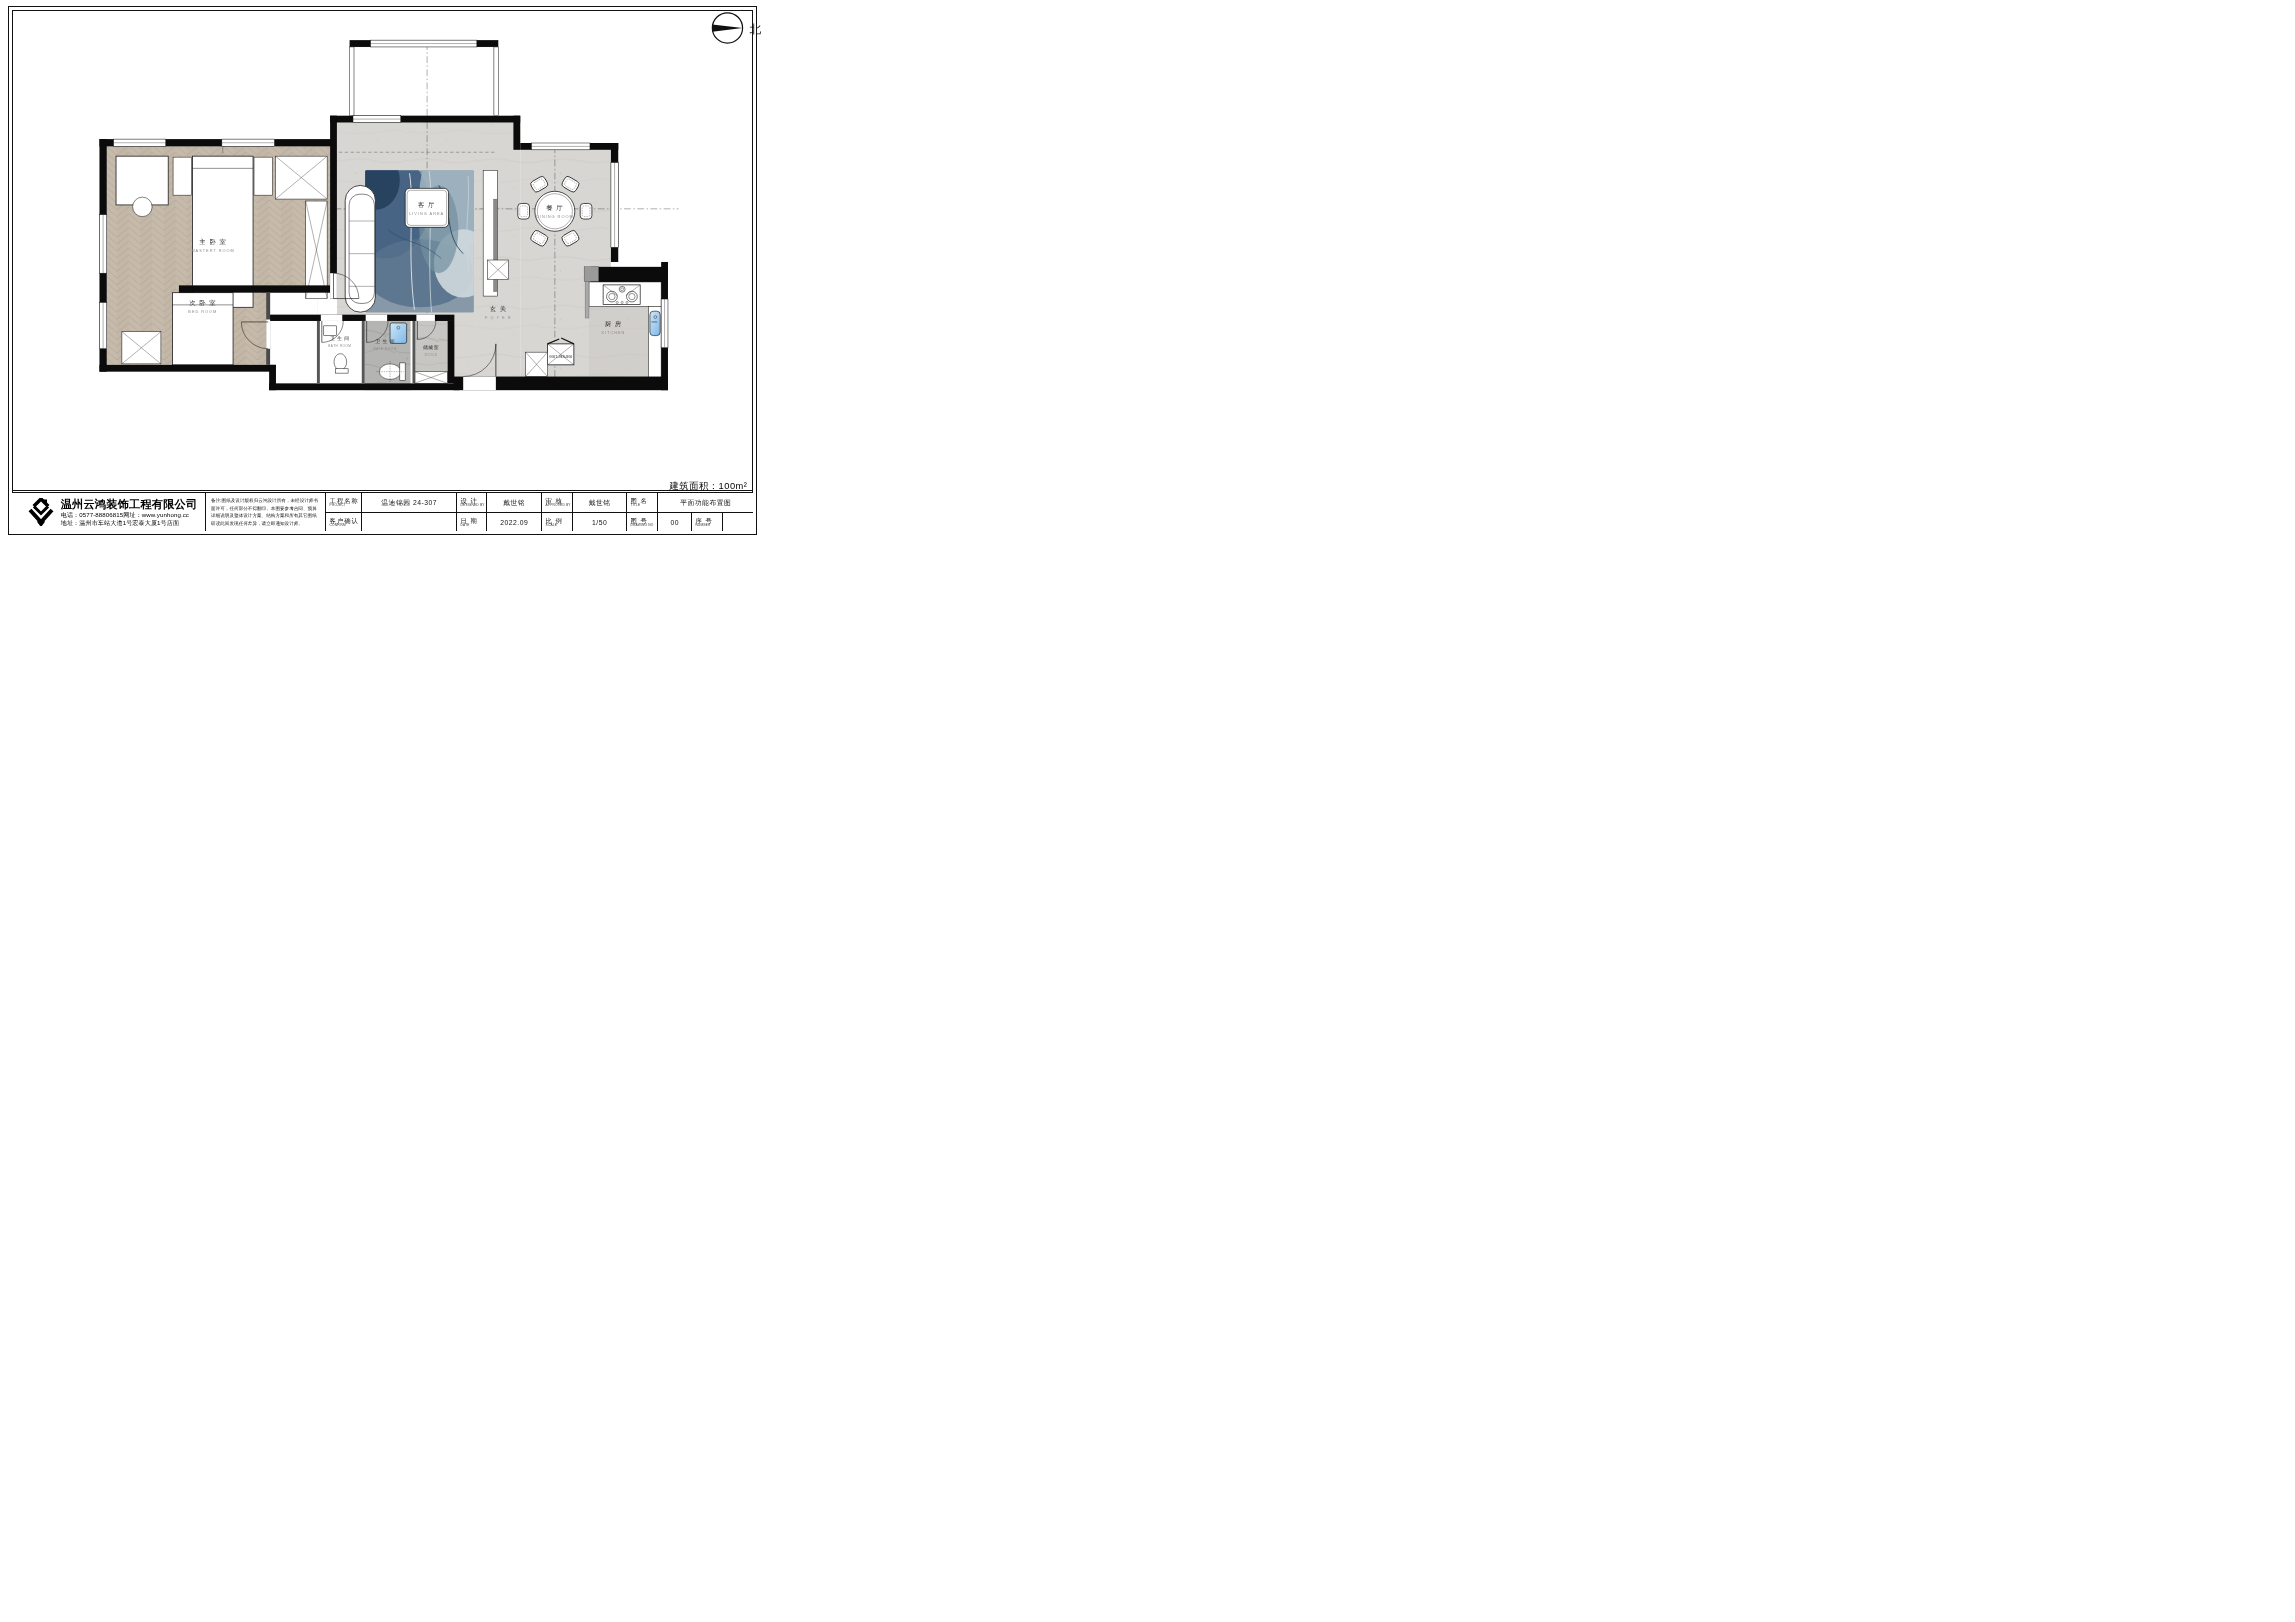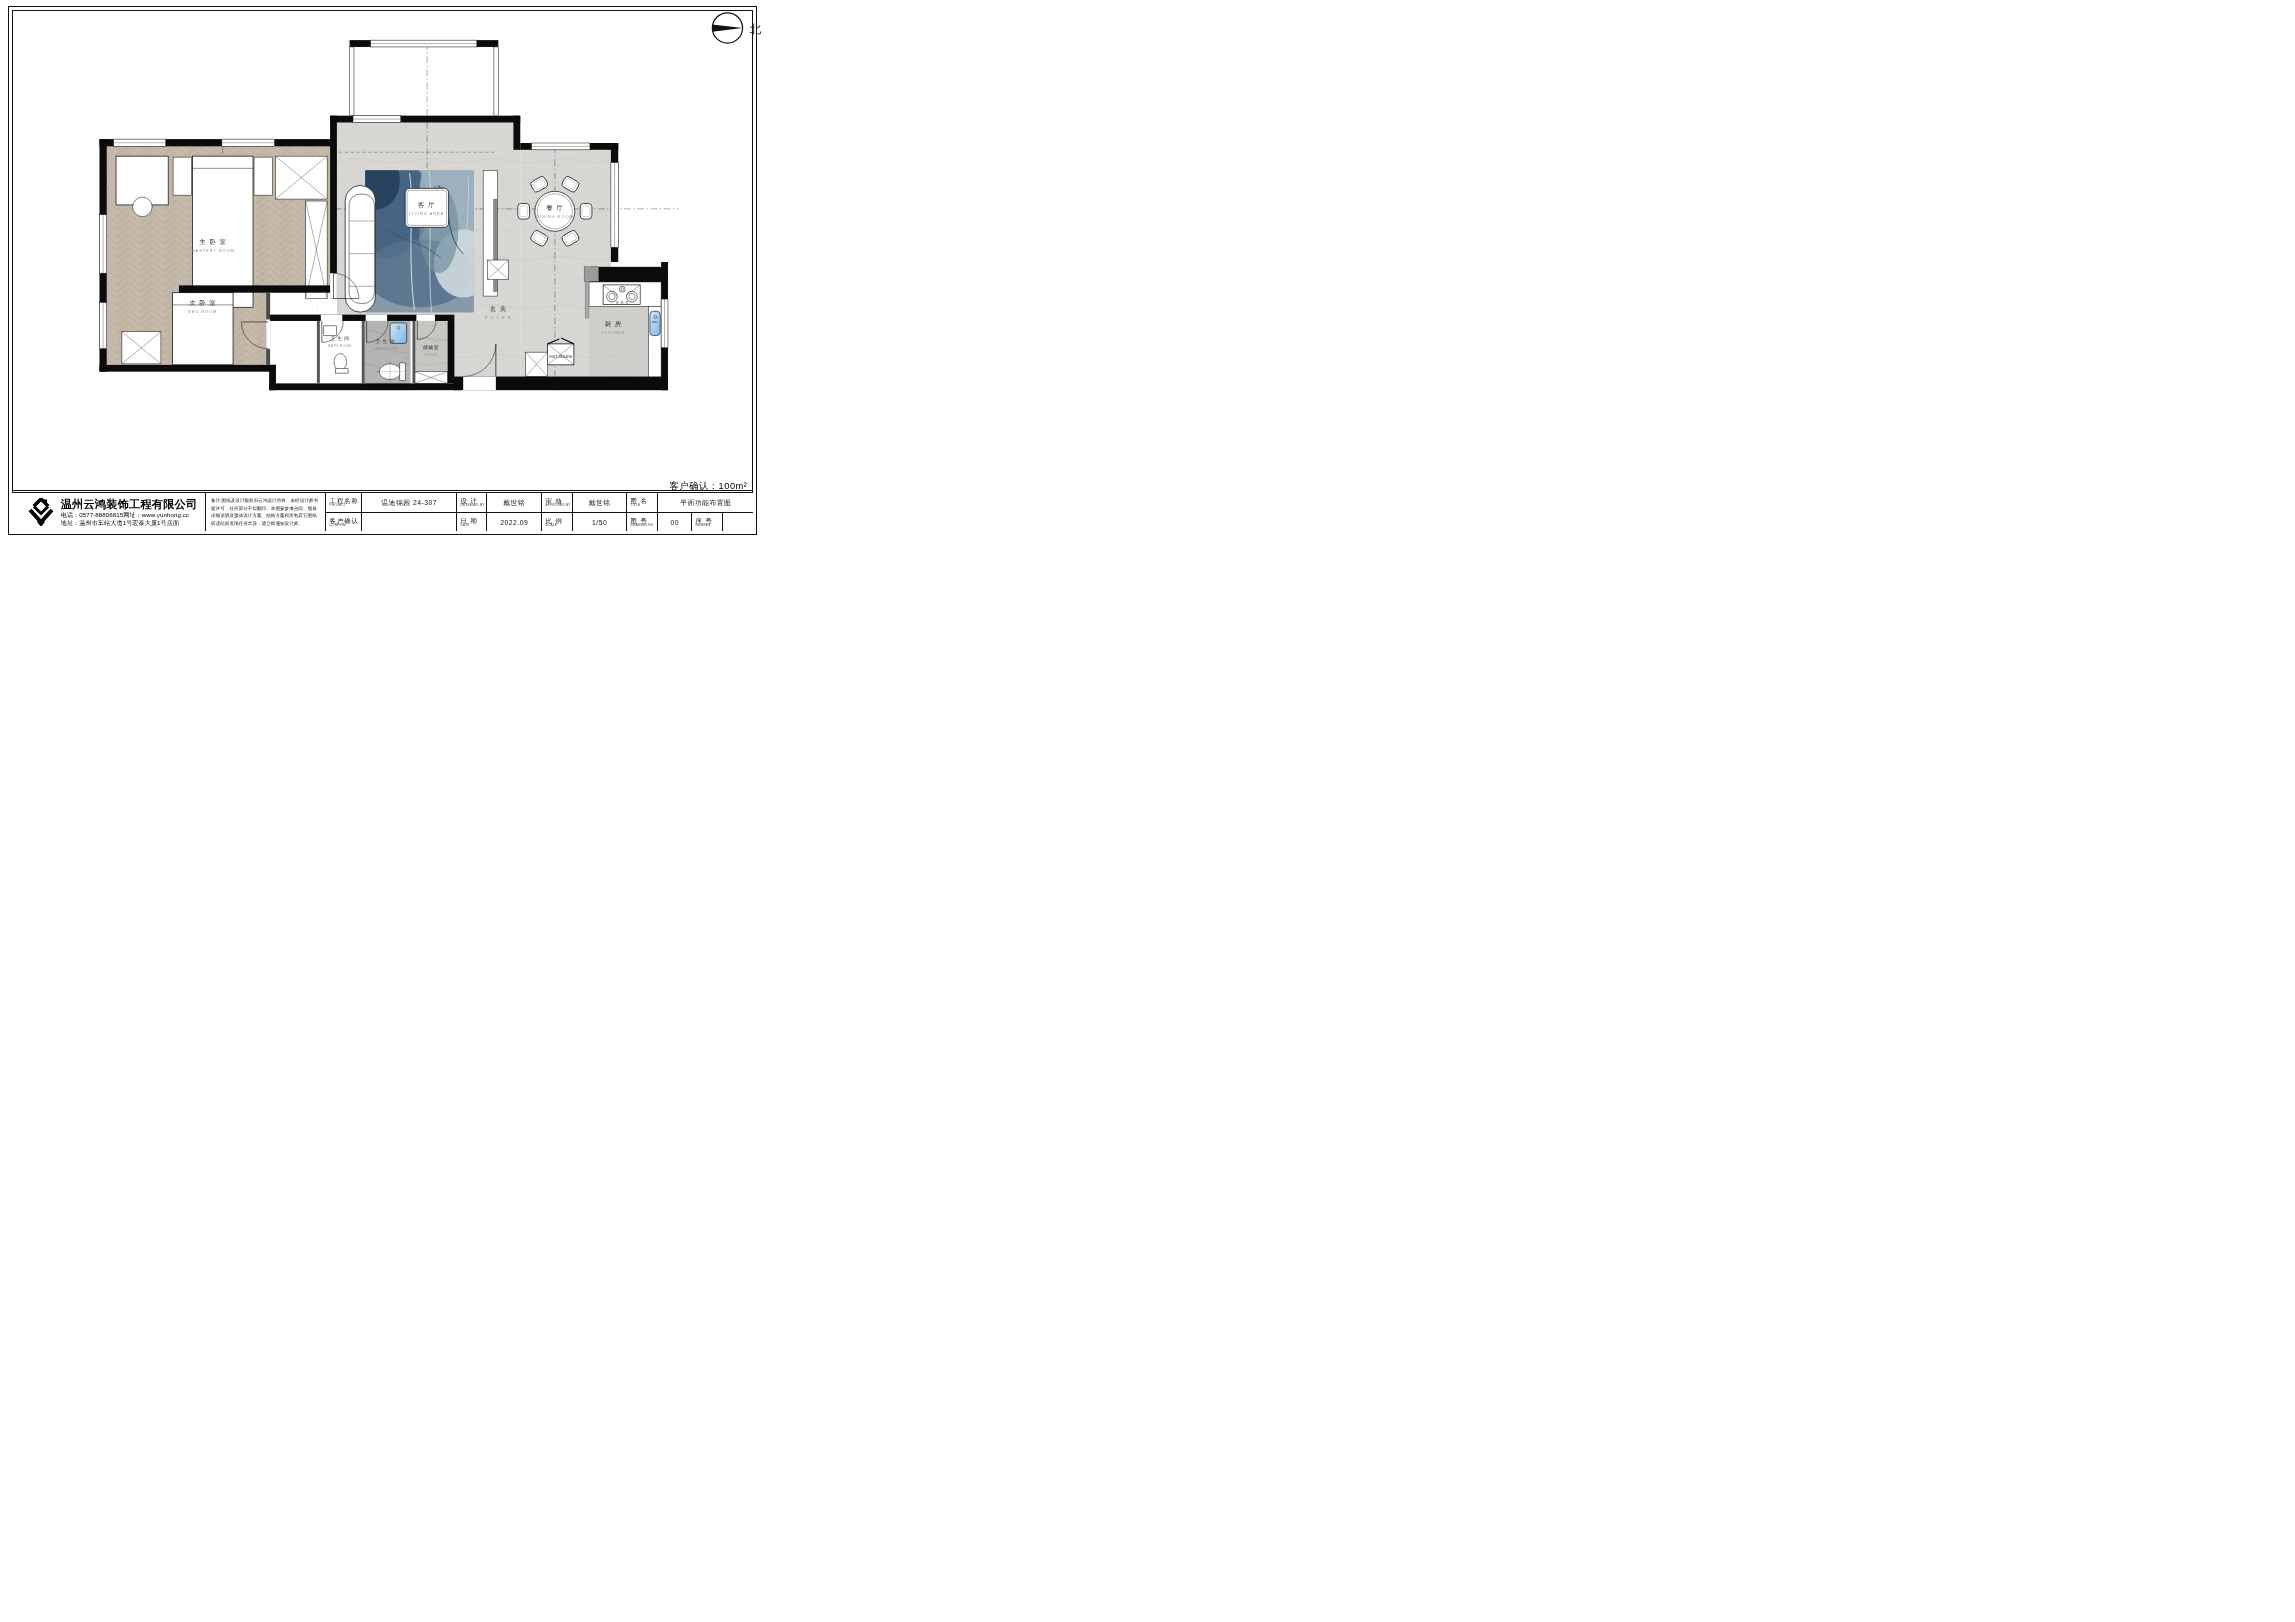--- a/index.html
+++ b/index.html
@@ -381,21 +381,21 @@
       <text class="en-small" x="884" y="729">STOCK</text>
     </g>
 
     <g>
       <circle cx="1492" cy="57" r="31" fill="none" stroke="#111" stroke-width="2.5"></circle>
       <polygon points="1461,50 1523,57 1461,65" fill="#111"></polygon>
       <text x="1537" y="67" font-size="24" fill="#111">北</text>
     </g>
   </svg>
 
-  <div class="area-text">客户确认：100m²</div>
+  <div class="area-text">建筑面积：100m²</div>
 
   <div class="tb-rule"></div>
   <div class="tb">
 
     <div class="cell first span2 company">
       <svg width="28" height="28" viewBox="0 0 56 56">
         <path d="M16,14 L28,2 L40,14" stroke="#000" stroke-width="7" fill="none" stroke-linecap="square"></path>
         <rect x="33" y="3" width="7" height="8" fill="#000"></rect>
         <path d="M14,17 L28,31 L42,17" stroke="#000" stroke-width="6" fill="none"></path>
         <path d="M6,24 L28,48 L50,24" stroke="#000" stroke-width="8" fill="none"></path>

